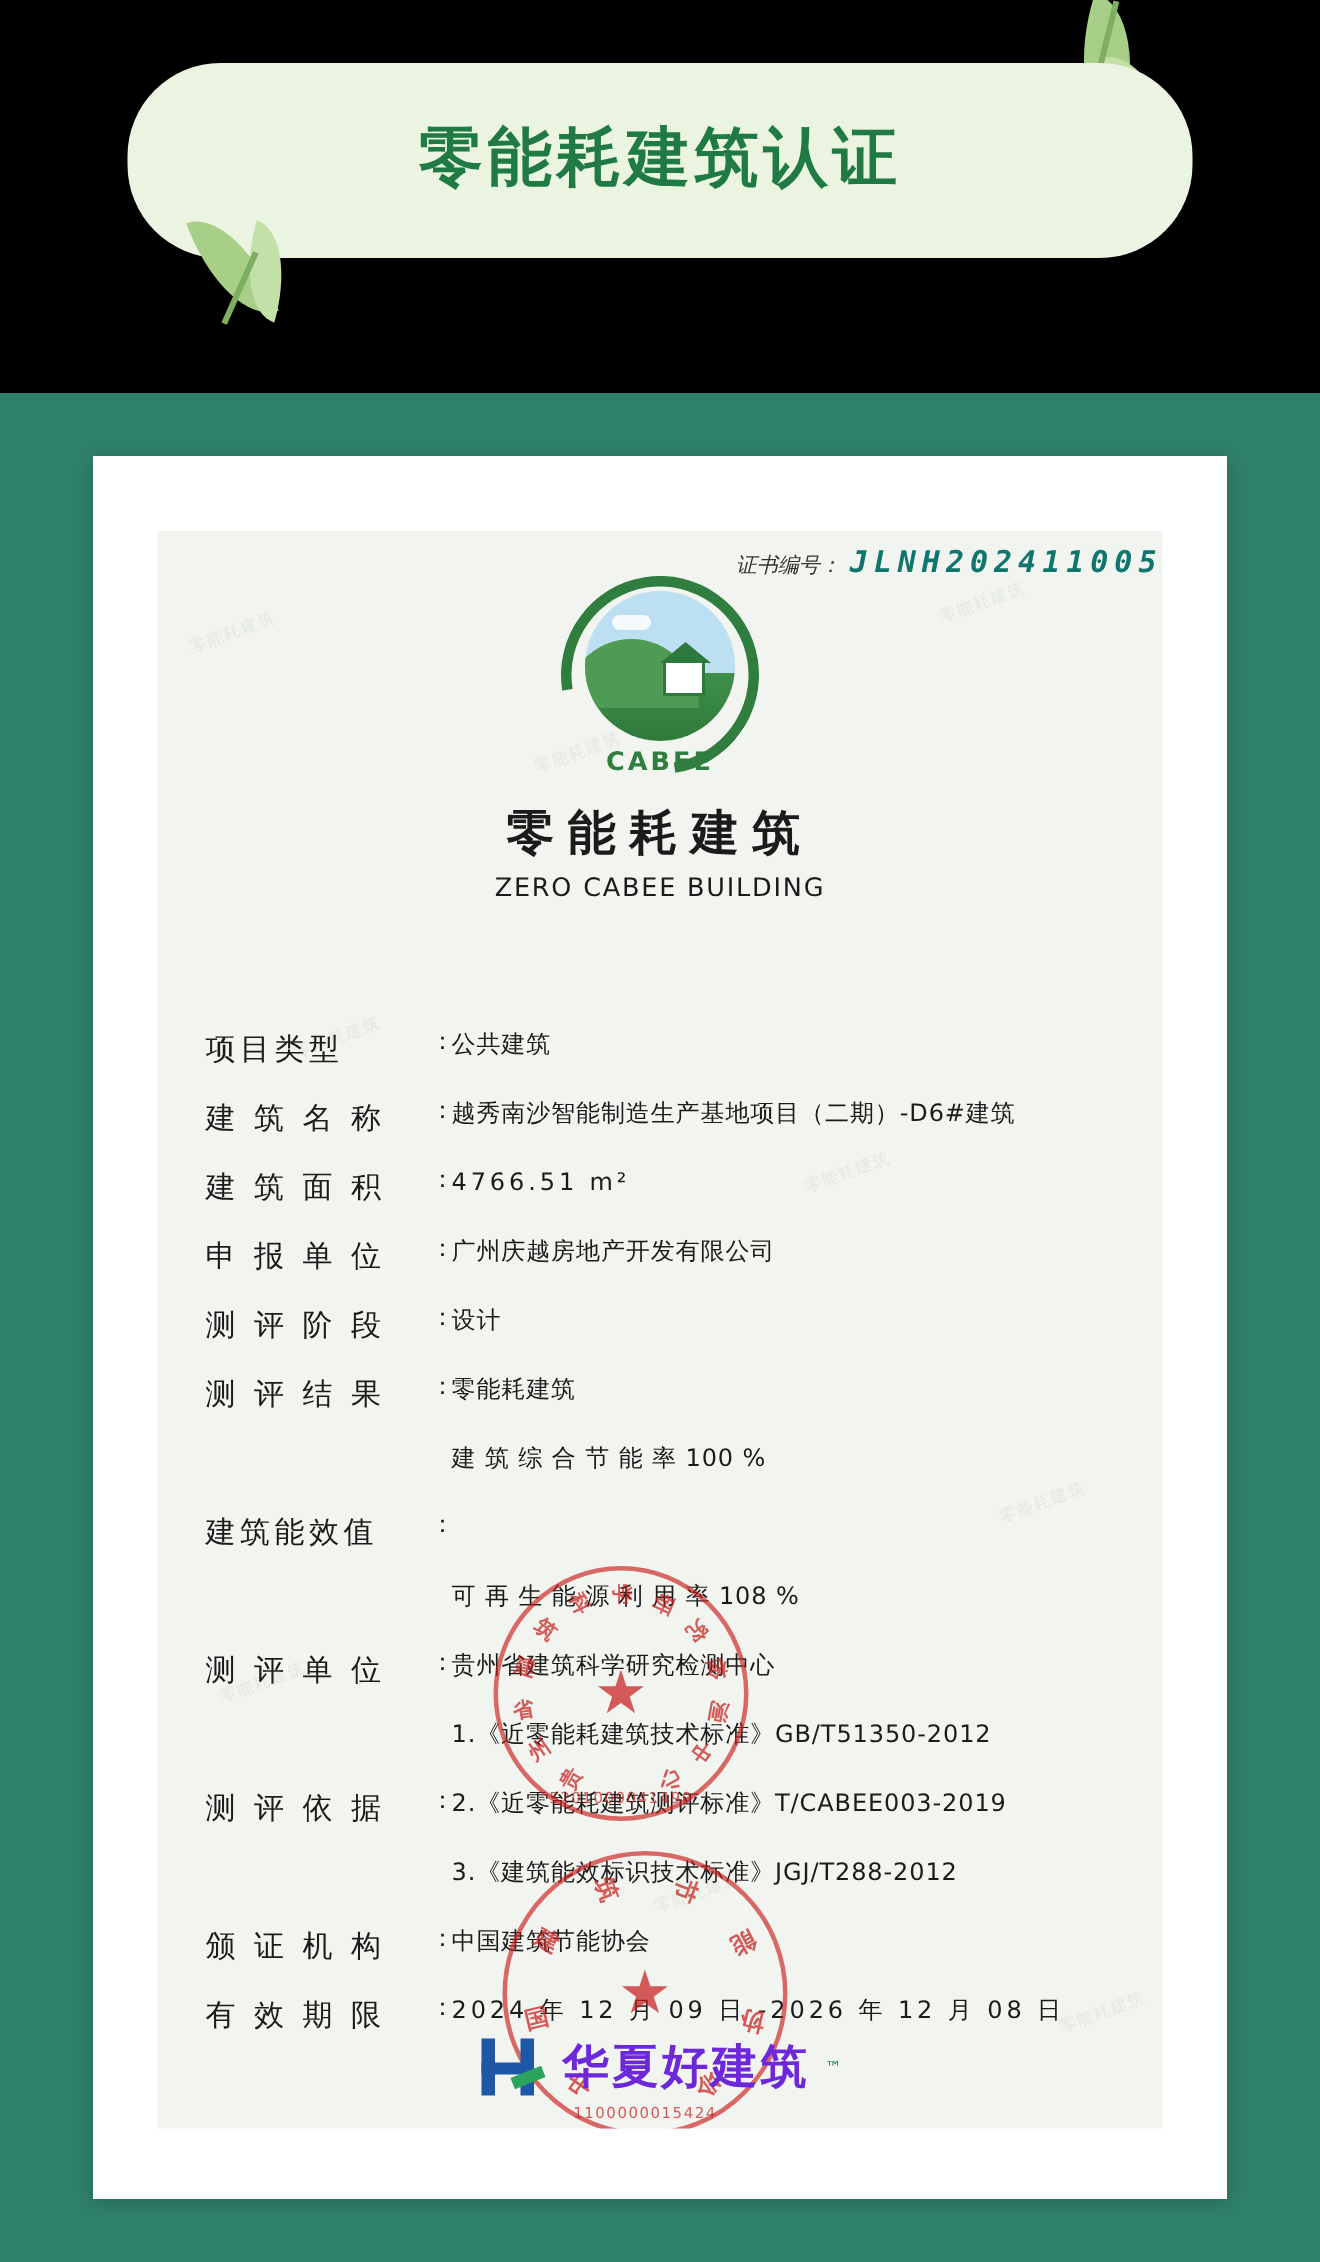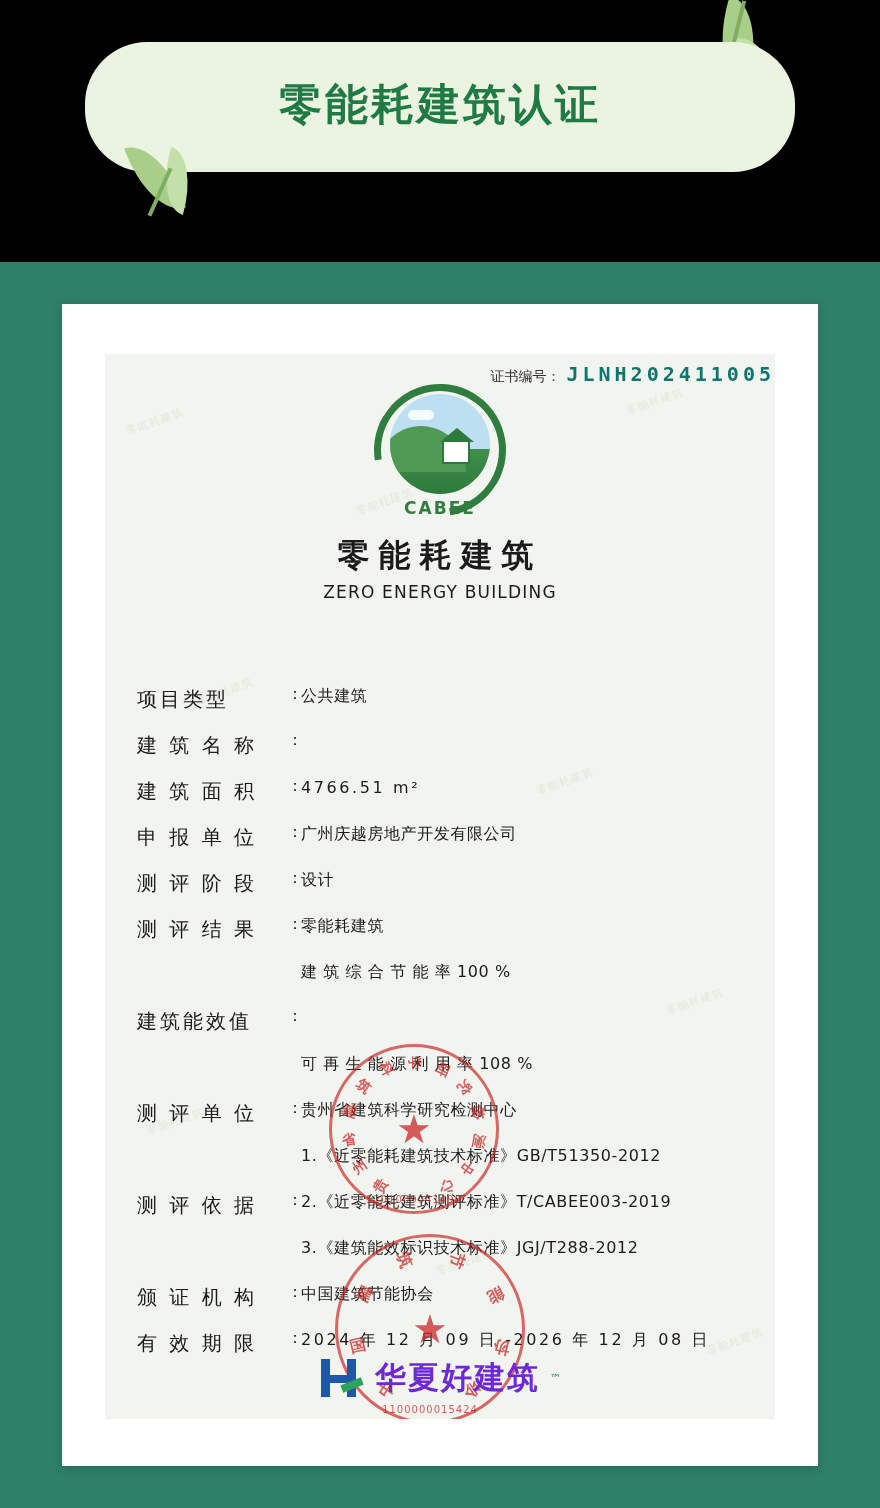--- a/index.html
+++ b/index.html
@@ -89,20 +89,21 @@
     pointer-events: none;
     white-space: nowrap;
   }
 
   
   .cert-no-wrap {
     position: absolute;
     right: 0px; top: 8px;
     display: flex; align-items: baseline;
     gap: 6px;
+    font-style: italic;
   }
   .cert-no-label {
     font-size: 14px; color: #333;
   }
   .cert-no-value {
     font-size: 20px;
     letter-spacing: 4px;
     color: #0f766e;
     font-weight: bold;
     font-family: "DejaVu Sans Mono", "Liberation Mono", monospace;
@@ -332,34 +333,35 @@
             <div class="logo-ring"></div>
             <div class="logo-disc">
               <div class="logo-cloud"></div>
               <div class="logo-hill"></div>
               <div class="logo-roof"></div>
               <div class="logo-house"></div>
             </div>
             <div class="logo-cabee">CABEE</div>
           </div>
           <div class="logo-cn">零能耗建筑</div>
-          <div class="logo-en">ZERO ENERGY BUILDING</div>
+          <div class="logo-en">ZERO CABEE BUILDING</div>
         </div>
 
         <div class="fields">
 
           <div class="row">
             <span class="label">项目类型</span>
             <span class="colon">：</span>
             <span class="value">公共建筑</span>
           </div>
 
           <div class="row">
             <span class="label">建 筑 名 称</span>
             <span class="colon">：</span>
+            <span class="value">越秀南沙智能制造生产基地项目（二期）-D6#建筑</span>
           </div>
 
           <div class="row">
             <span class="label">建 筑 面 积</span>
             <span class="colon">：</span>
             <span class="value spaced">4766.51 m²</span>
           </div>
 
           <div class="row">
             <span class="label">申 报 单 位</span>

